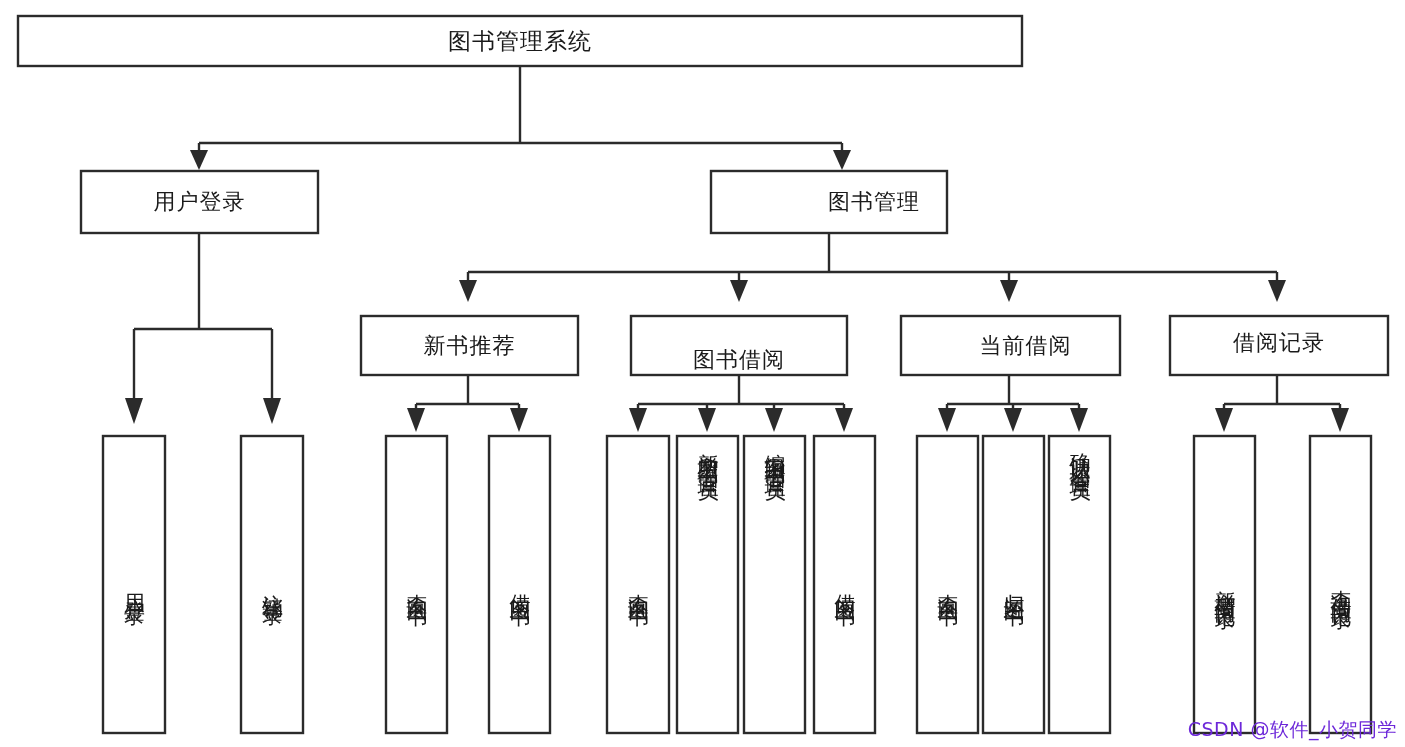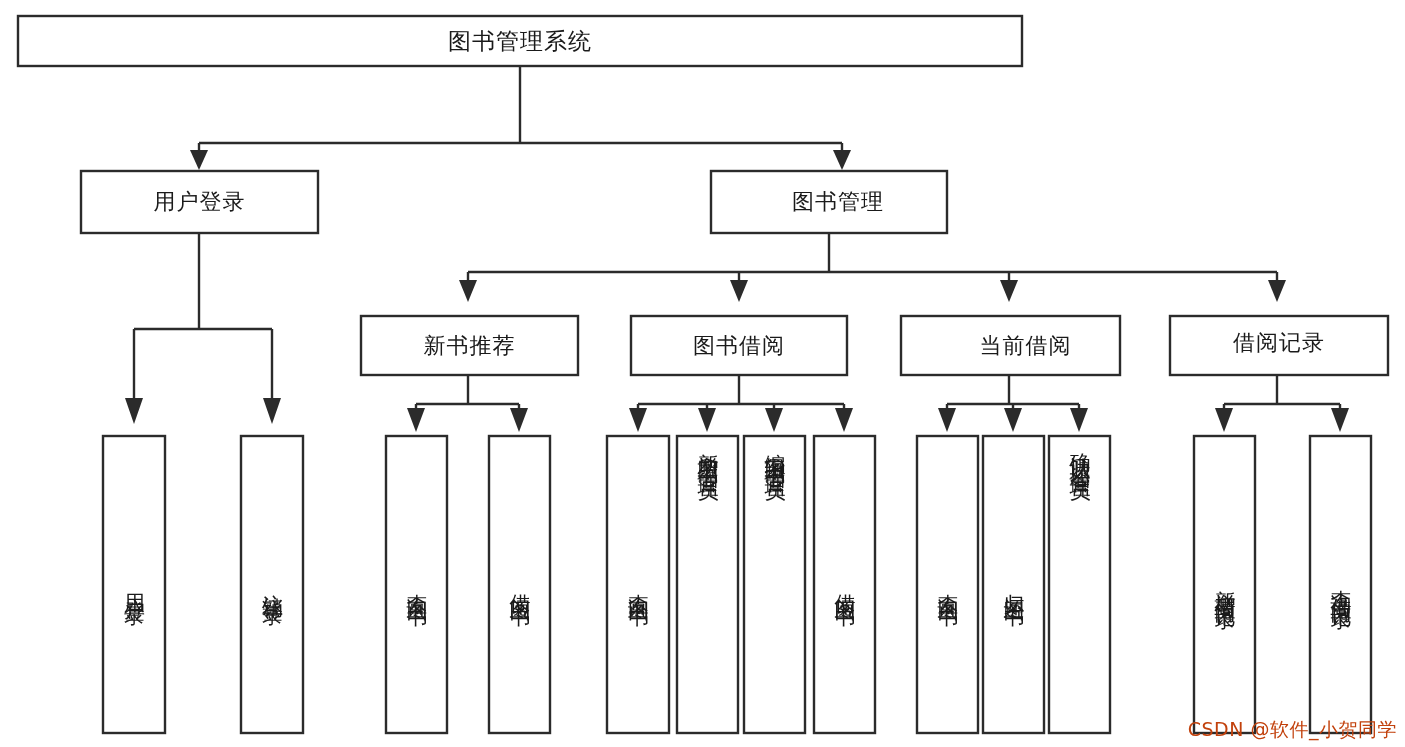--- a/index.html
+++ b/index.html
@@ -76,21 +76,21 @@
   }
   .root-label-text {
     font-size: 23px;
   }
   #watermark {
     position: absolute;
     right: 8px;
     bottom: 4px;
     font-family: "DejaVu Sans", "Liberation Sans", sans-serif;
     font-size: 19px;
-    color: #c2410c;
+    color: #6d28d9;
     white-space: nowrap;
     letter-spacing: 0.5px;
   }
 </style>
 </head>
 <body>
 
 <div id="diagram-root">
 
   <svg id="diagram-canvas" viewBox="0 0 1405 747">
@@ -201,28 +201,28 @@
     <rect class="node-box" x="1310" y="436" width="61" height="297"></rect>
   </svg>
 
   <div class="hlabel-wrap" style="left:18px; top:16px; width:1004px; height:50px;">
     <span class="hlabel-text root-label-text">图书管理系统</span>
   </div>
 
   <div class="hlabel-wrap" style="left:81px; top:171px; width:237px; height:62px;">
     <span class="hlabel-text">用户登录</span>
   </div>
-  <div class="hlabel-wrap" style="left:702px; top:171px; width:272px; height:62px;">
+  <div class="hlabel-wrap" style="left:738px; top:171px; width:272px; height:62px;">
     <span class="hlabel-text">图书管理</span>
   </div>
 
   <div class="hlabel-wrap" style="left:361px; top:316px; width:217px; height:59px;">
     <span class="hlabel-text">新书推荐</span>
   </div>
-  <div class="hlabel-wrap" style="left:631px; top:316px; width:216px; height:59px;">
+  <div class="hlabel-wrap" style="left:631px; top:316px; width:216px; height:59px;align-items:flex-end;">
     <span class="hlabel-text">图书借阅</span>
   </div>
   <div class="hlabel-wrap" style="left:901px; top:316px; width:219px; height:59px;padding-left:15px;">
     <span class="hlabel-text">当前借阅</span>
   </div>
   <div class="hlabel-wrap" style="left:1170px; top:316px; width:218px; height:53px;">
     <span class="hlabel-text">借阅记录</span>
   </div>
 
   <div class="vlabel-wrap" style="left:103px; top:436px; width:62px; height:297px;">

